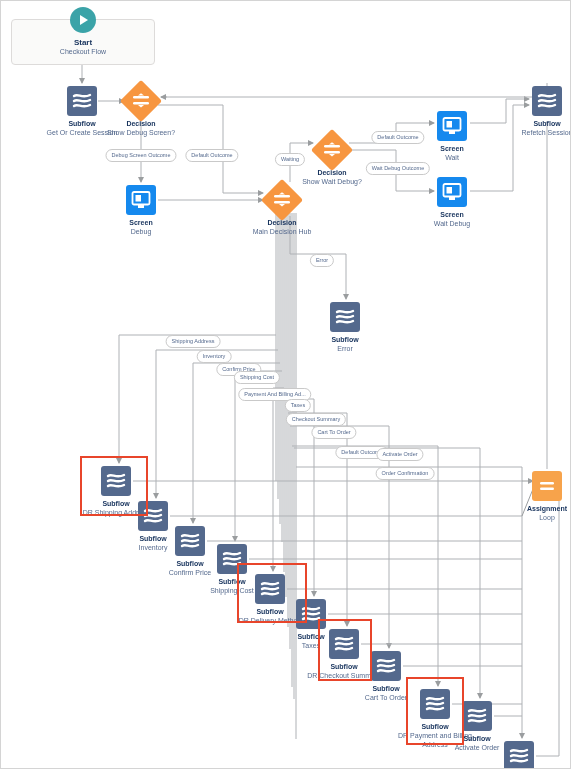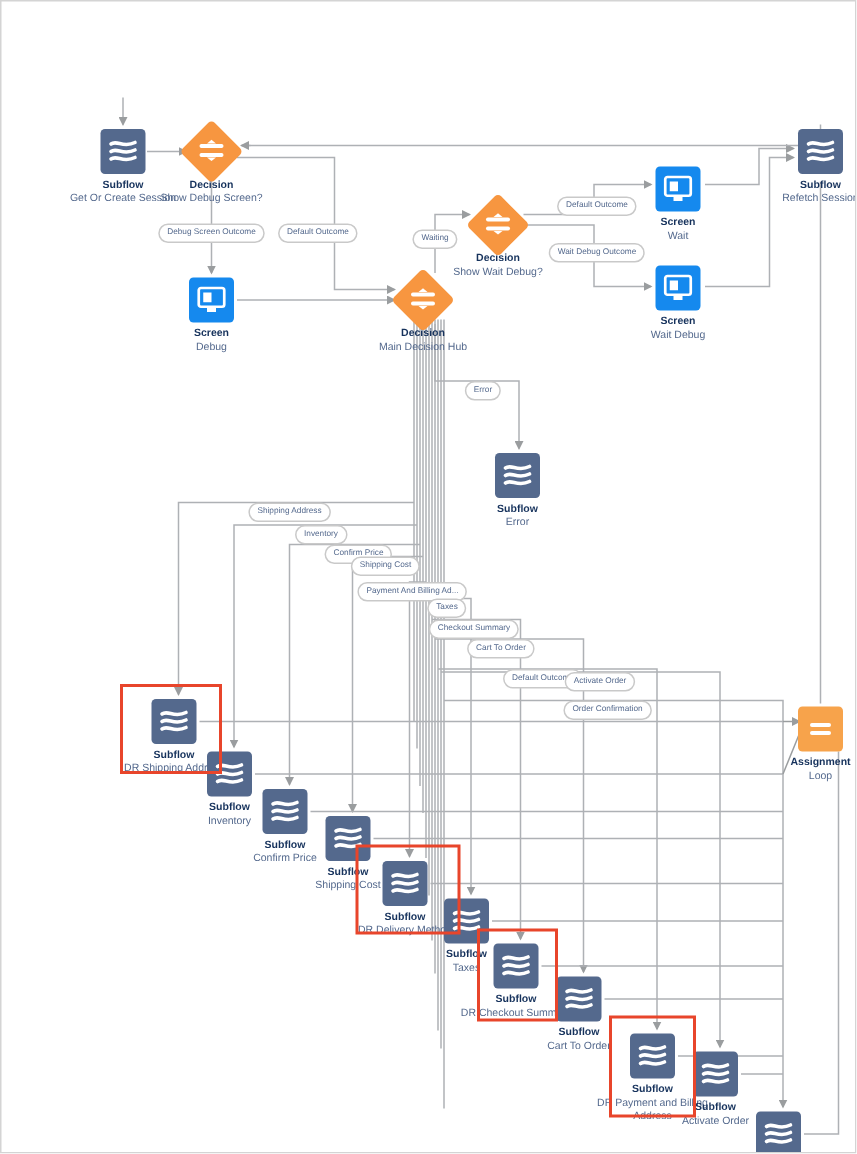--- a/index.html
+++ b/index.html
@@ -127,20 +127,29 @@
     <g fill="none" stroke="#9a9d9f" stroke-width="1">
       <path d="M521,480 L532,480" marker-end="url(#ah)"></path>
       <path d="M521,515 L532,488" marker-end="none"></path>
     </g>
 
     <g fill="none" stroke="#aeb1b5" stroke-width="1">
       <path d="M546,468 L546,120"></path>
     </g>
   </svg>
 
+  <div class="start" style="left:10px;top:18px;">
+    <div class="startplay">
+      <svg width="26" height="16" viewBox="0 0 26 16">
+          <path d="M10,3 L18,8 L10,13 Z" fill="#ffffff"></path>
+        </svg>
+    </div>
+    <div class="ntitle">Start</div>
+    <div class="nsub">Checkout Flow</div>
+  </div>
 
   <div id="nodes">
       <div class="node" style="left: 81px; top: 85px;">
         <div class="ico subflow">
           <svg width="30" height="30" viewBox="0 0 30 30">
             <path d="M7,10 C11,7 15,13 23,9" stroke="#fff" stroke-width="2.4" fill="none" stroke-linecap="round"></path>
             <path d="M7,15 C11,12 15,18 23,14" stroke="#fff" stroke-width="2.4" fill="none" stroke-linecap="round"></path>
             <path d="M7,20 C11,17 15,23 23,19" stroke="#fff" stroke-width="2.4" fill="none" stroke-linecap="round"></path>
           </svg>
         </div>

